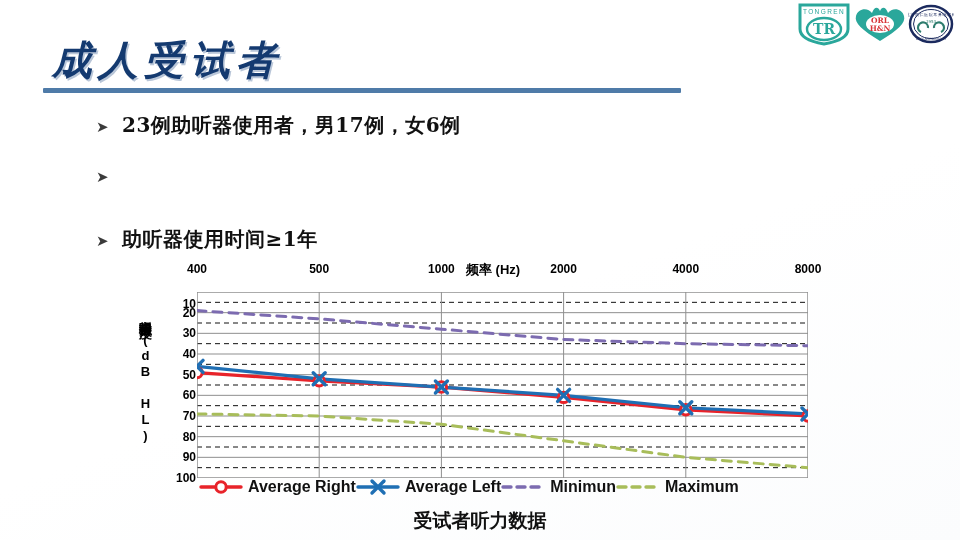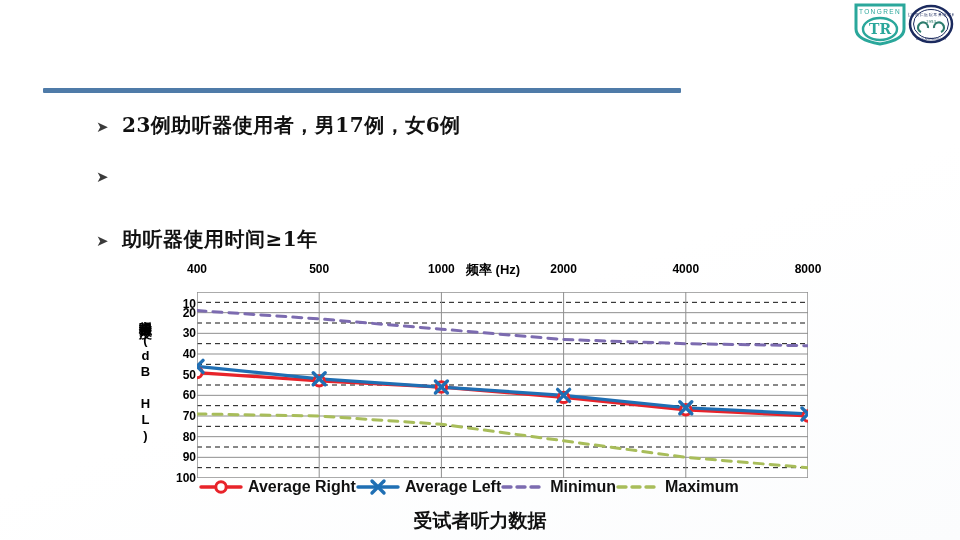--- a/index.html
+++ b/index.html
@@ -195,34 +195,44 @@
 
     <span class="logo">
       <svg width="56" height="44" viewBox="0 0 56 44">
         <path d="M4 3 H52 V27 Q52 38 28 42 Q4 38 4 27 Z" fill="none" stroke="#2aa79b" stroke-width="3"></path>
         <text x="28" y="12" text-anchor="middle" font-family="Liberation Sans, sans-serif" font-size="6.5" letter-spacing="1.4" fill="#2aa79b">TONGREN</text>
         <ellipse cx="28" cy="27" rx="17" ry="11" fill="none" stroke="#2aa79b" stroke-width="2.4"></ellipse>
         <text x="28" y="32" text-anchor="middle" font-family="DejaVu Serif, serif" font-size="14" font-weight="bold" fill="#2aa79b">TR</text>
       </svg>
     </span>
 
+    <span class="logo">
+      <svg width="56" height="40" viewBox="0 0 56 40">
+        <path d="M28 37 C10 26 2 19 4 12 C6 4 16 3 20 9 C22 3 26 2 28 7
+                 C30 2 34 3 36 9 C40 3 50 4 52 12 C54 19 46 26 28 37 Z" fill="#2aa79b"></path>
+        <ellipse cx="28" cy="20" rx="14" ry="9" fill="#ffffff"></ellipse>
+        <text x="28" y="19" text-anchor="middle" font-family="DejaVu Serif, serif" font-size="7.5" font-weight="bold" fill="#d8353a">ORL</text>
+        <text x="28" y="27" text-anchor="middle" font-family="DejaVu Serif, serif" font-size="7.5" font-weight="bold" fill="#d8353a">H&amp;N</text>
+      </svg>
+    </span>
 
     <span class="logo">
       <svg width="46" height="40" viewBox="0 0 46 40">
         <ellipse cx="23" cy="20" rx="21" ry="18" fill="#ffffff" stroke="#1b2a5e" stroke-width="2.5"></ellipse>
         <ellipse cx="23" cy="20" rx="17.5" ry="14.5" fill="none" stroke="#1b2a5e" stroke-width="1"></ellipse>
         <text x="23" y="12" text-anchor="middle" font-family="DejaVu Sans, sans-serif" font-size="4" letter-spacing="0.6" fill="#1b2a5e">北京同仁医院耳鼻咽喉科</text>
         <text x="23" y="19" text-anchor="middle" font-family="DejaVu Sans, sans-serif" font-size="4" fill="#2f7d6e">1953</text>
         <path d="M13 28 a5 5 0 1 1 7 -4 M33 28 a5 5 0 1 0 -7 -4" fill="none" stroke="#2f7d6e" stroke-width="2.2"></path>
         <text x="23" y="36" text-anchor="middle" font-family="DejaVu Sans, sans-serif" font-size="3.2" fill="#1b2a5e">OTOLARYNGOLOGY</text>
       </svg>
     </span>
 
   </div>
 
+  <div class="title">成人受试者</div>
   <div class="title-rule"></div>
 
   <div class="bullets">
 
     <div class="bullet">
       <span class="bullet-mark">➤</span>
       <span class="bullet-text">23例助听器使用者，男17例，女6例</span>
     </div>
 
     <div class="bullet">

